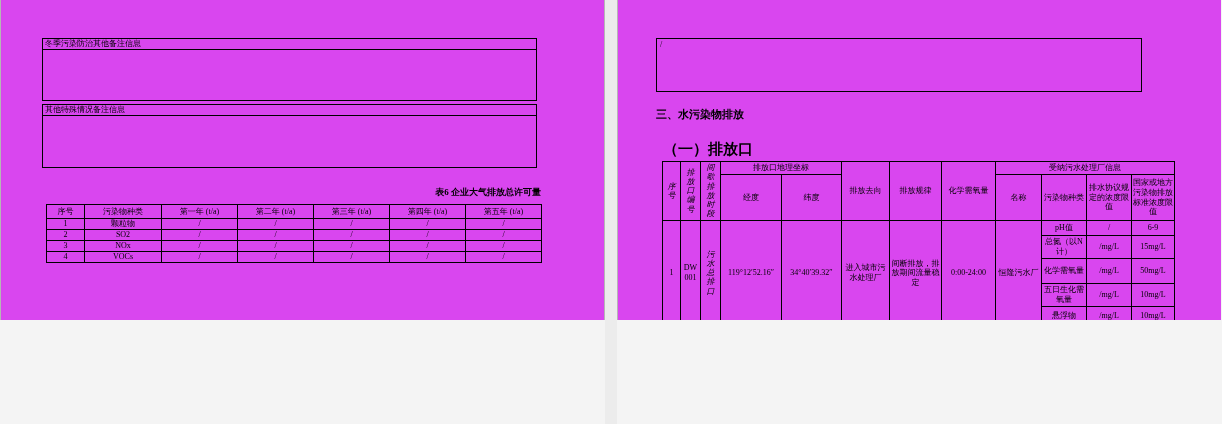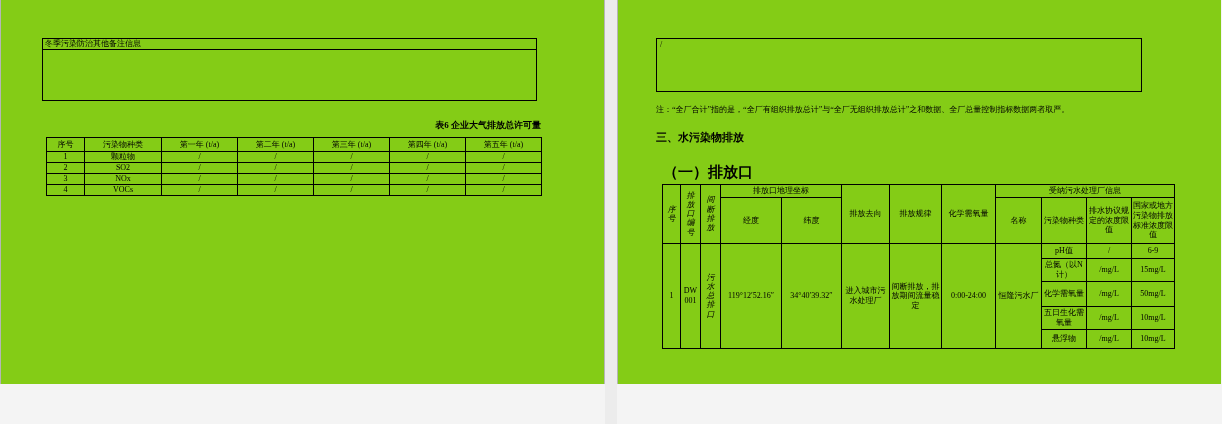--- a/index.html
+++ b/index.html
@@ -1,20 +1,20 @@
 <!DOCTYPE html>
 <html><head>
 <meta charset="utf-8">
 <style>
   * { margin:0; padding:0; box-sizing:border-box; }
   html,body { width:1222px; height:424px; overflow:hidden; background:#f4f4f4;
               font-family:"Liberation Serif","DejaVu Serif",serif; color:#000; }
   .canvas { position:relative; width:1222px; height:424px; display:flex; }
 
-  .page { background:#84cc16; height:384px; overflow:hidden; position:relative; }
+  .page { background:#d946ef; height:320px; overflow:hidden; position:relative; }
   .page-left  { width:605px; border-left:1px solid #b6b6b6; border-right:1px solid #b6b6b6; }
   .gutter     { width:12px; height:424px; background:#ececec; }
   .page-right { width:604px; border-left:1px solid #b6b6b6; }
 
   
   .remark-box { border:1px solid #000; }
   .remark-head { border-bottom:1px solid #000; font-size:8px; line-height:10px; padding:0 2px; }
   .remark-body { font-size:8px; line-height:10px; padding:1px 3px; }
 
   .note { font-size:8px; line-height:10px; }
@@ -63,20 +63,24 @@
 
 <div class="canvas">
 
   <div class="page page-left">
 
     <div class="remark-box l-box1">
       <div class="remark-head">冬季污染防治其他备注信息</div>
       <div class="remark-body"></div>
     </div>
 
+    <div class="remark-box l-box2">
+      <div class="remark-head">其他特殊情况备注信息</div>
+      <div class="remark-body"></div>
+    </div>
 
 
 
     <div class="tbl-title l-ttl">表6  企业大气排放总许可量</div>
 
     <table class="l-tbl outer">
       <colgroup>
         <col style="width:38px">
           <col style="width:77px">
           <col style="width:76px">
@@ -136,21 +140,20 @@
   </div>
 
   <div class="gutter"></div>
 
   <div class="page page-right">
 
     <div class="remark-box r-box">
       <div class="remark-body">/</div>
     </div>
 
-    <div class="note r-note">注：“全厂合计”指的是，“全厂有组织排放总计”与“全厂无组织排放总计”之和数据、全厂总量控制指标数据两者取严。</div>
 
     <div class="h-sec r-h">三、水污染物排放</div>
 
     <div class="h-sub r-sub">（一）排放口</div>
 
 
     <table class="r-tbl outer">
       <colgroup>
         <col style="width:18px">
           <col style="width:20px">
@@ -162,21 +165,21 @@
           <col style="width:54px">
           <col style="width:46px">
         <col style="width:45px">
           <col style="width:45px">
           <col style="width:43px">
       </colgroup>
       <tbody>
           <tr class="hr1">
         <th rowspan="2"><span class="stack">序号</span></th>
         <th rowspan="2"><span class="stack">排放口编号</span></th>
-        <th rowspan="2"><span class="stack">间断排放</span></th>
+        <th rowspan="2"><span class="stack">间歇排放时段</span></th>
         <th colspan="2">排放口地理坐标</th>
         <th rowspan="2">排放去向</th>
         <th rowspan="2">排放规律</th>
         <th rowspan="2">化学需氧量</th>
         <th colspan="4">受纳污水处理厂信息</th>
       </tr>
       <tr class="hr2">
         <th>经度</th>
         <th>纬度</th>
         <th>名称</th>

